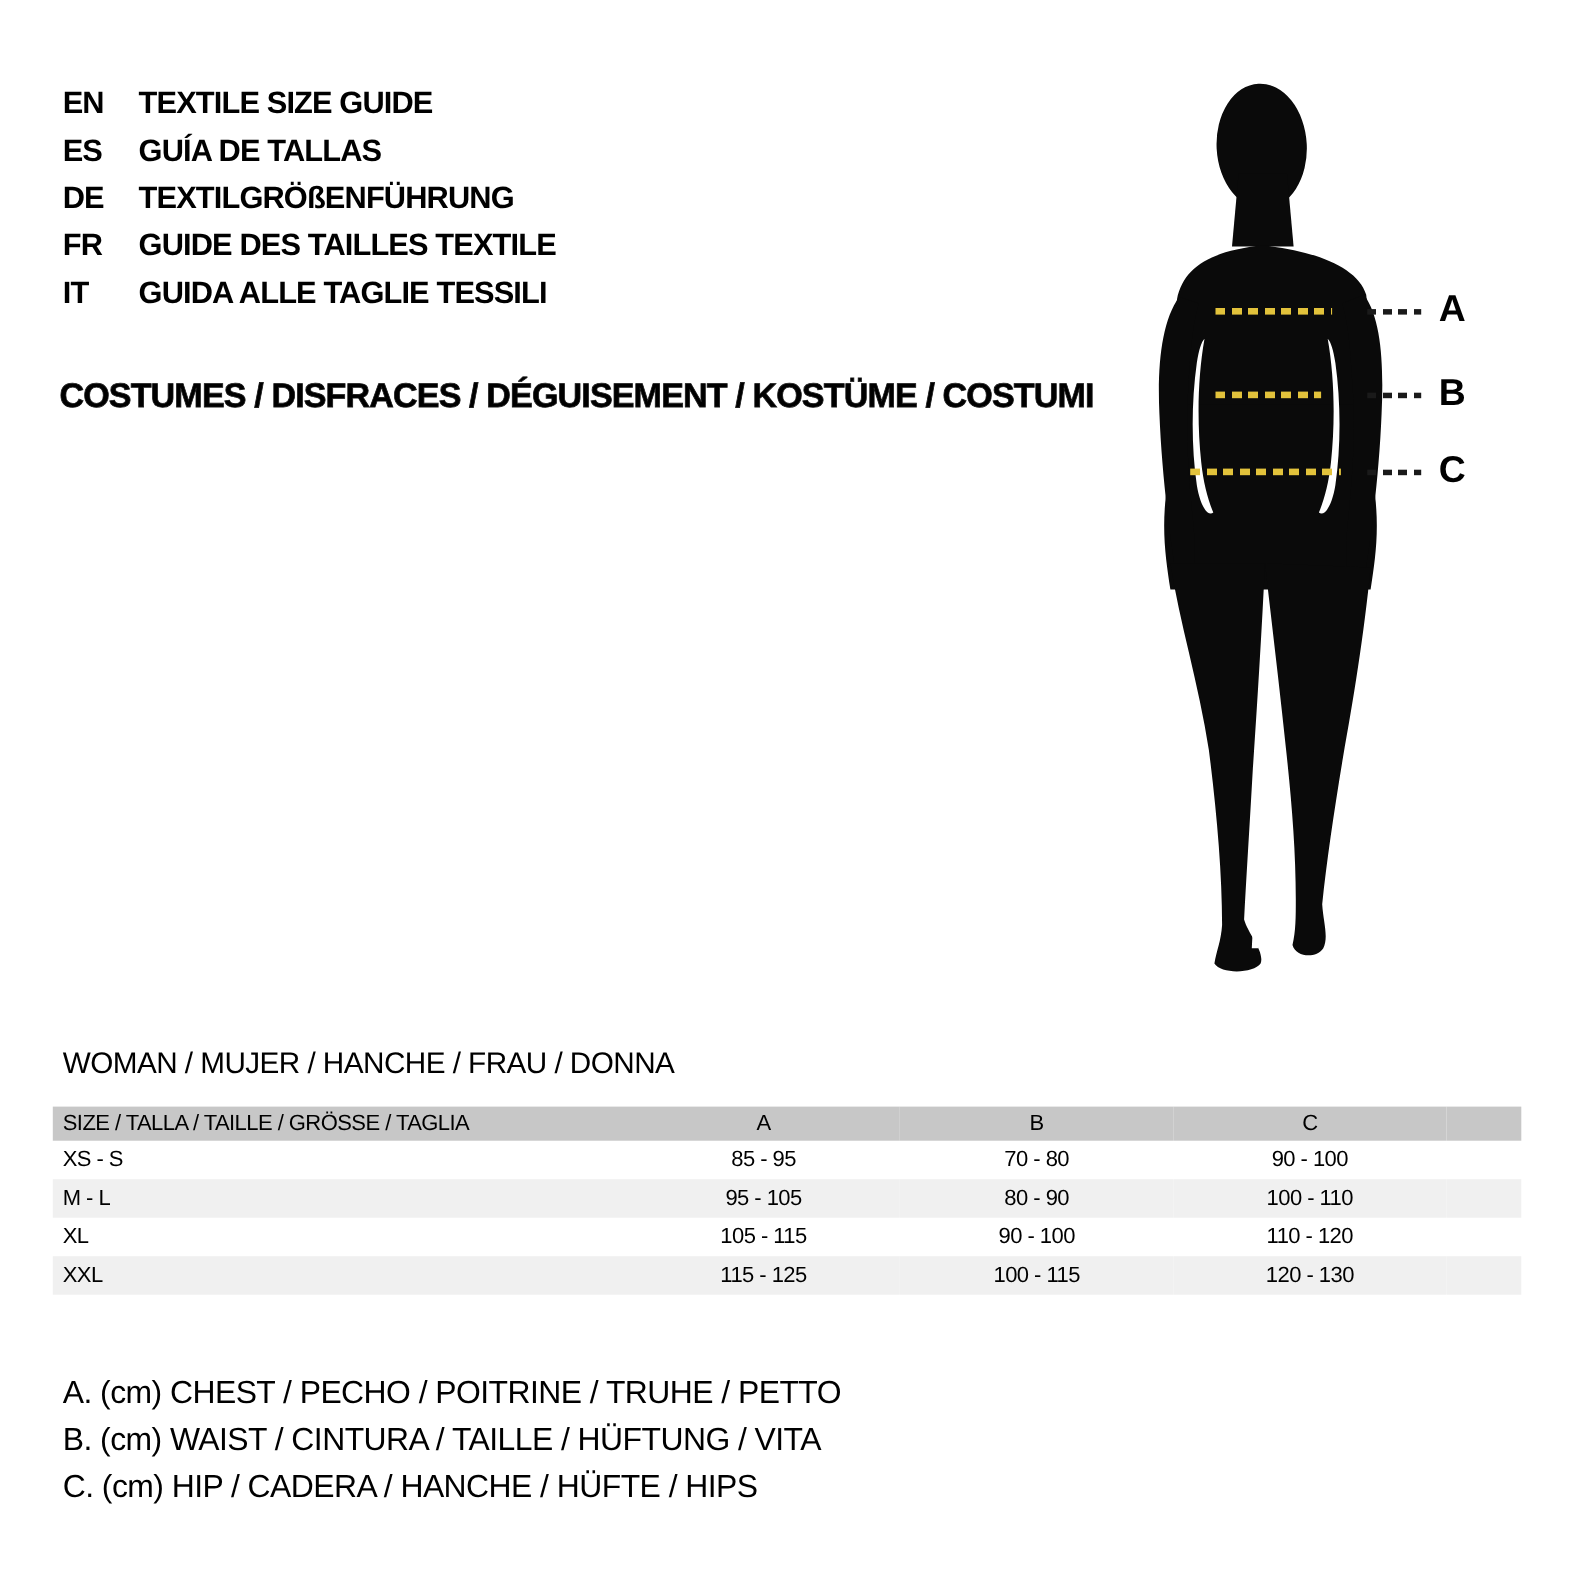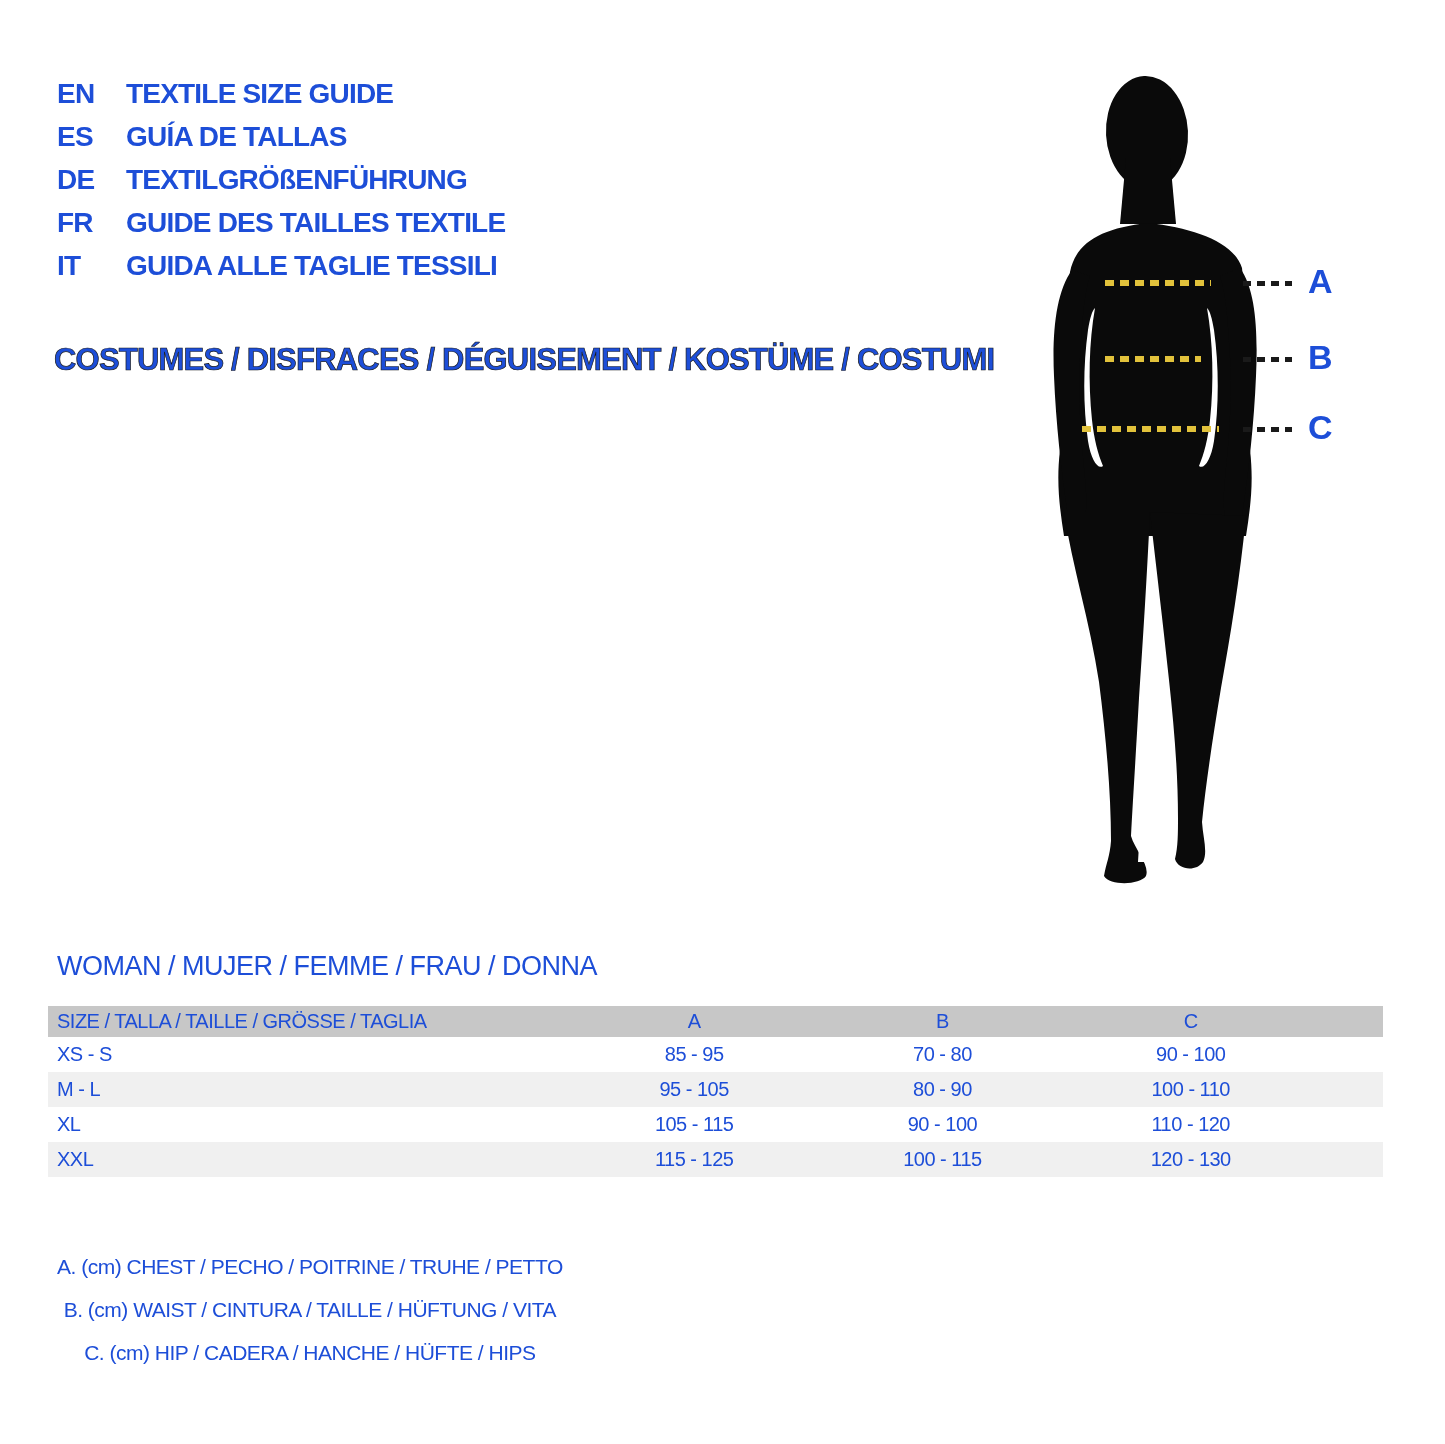--- a/index.html
+++ b/index.html
@@ -1,18 +1,18 @@
 <!DOCTYPE html>
 <html><head>
 <meta charset="utf-8">
 <style>
   html,body{margin:0;padding:0;background:#fff;}
   .canvas{
     position:relative;width:1445px;height:1444px;background:#ffffff;
-    font-family:"Liberation Sans","DejaVu Sans",sans-serif;color:#1d4ed8;
+    font-family:"Liberation Sans","DejaVu Sans",sans-serif;color:#000000;
     overflow:hidden;
   }
   
   .lang-block{position:absolute;left:57px;top:72px;}
   .lang-row{display:flex;height:43px;align-items:center;
     font-size:28px;font-weight:700;letter-spacing:-0.8px;white-space:nowrap;}
   .lang-code{width:69px;flex:0 0 69px;}
   .category-line{
     position:absolute;left:54px;top:330px;font-size:31px;font-weight:700;
     letter-spacing:-0.8px;-webkit-text-stroke:0.7px #161616;white-space:nowrap;margin-top:12px;
@@ -32,21 +32,21 @@
     position:absolute;left:48px;top:1006px;width:1335px;
     border-collapse:collapse;table-layout:fixed;font-size:20px;letter-spacing:-0.5px;
   }
   .size-table th,.size-table td{padding:0;font-weight:400;vertical-align:middle;}
   .size-table thead tr{height:31px;}
   .size-table tbody tr{height:35px;margin-top:32px;}
   .size-table .c-size{text-align:left;padding-left:9px;}
   .size-table .c-val{text-align:center;}
   
   .legend{position:absolute;left:57px;top:1245px;}
-  .legend-line{height:43px;line-height:43px;font-size:21px;letter-spacing:-0.5px;white-space:nowrap;text-align:center;}
+  .legend-line{height:43px;line-height:43px;font-size:29px;letter-spacing:-0.5px;white-space:nowrap;}
 </style>
 </head>
 <body>
 
 <div class="canvas">
 
   <div class="lang-block">
     <div class="lang-row">
       <span class="lang-code">EN</span>
       <span class="lang-title">TEXTILE SIZE GUIDE</span>
@@ -96,21 +96,21 @@
 
     <div class="dash dash-yellow" style="left:105px;top:286px;width:96px;"></div>
     <div class="dash dash-black" style="left:243px;top:287px;width:49px;"></div>
     <div class="marker-label" style="left:298px;top:268px;">B</div>
 
     <div class="dash dash-yellow" style="left:82px;top:356px;width:137px;"></div>
     <div class="dash dash-black" style="left:243px;top:357px;width:49px;"></div>
     <div class="marker-label" style="left:298px;top:338px;">C</div>
   </div>
 
-  <div class="size-heading">WOMAN / MUJER / FEMME / FRAU / DONNA</div>
+  <div class="size-heading">WOMAN / MUJER / HANCHE / FRAU / DONNA</div>
 
   <table class="size-table">
     <colgroup>
       <col style="width:39.1%">
         <col style="width:18.6%">
         <col style="width:18.6%">
         <col style="width:18.6%">
         <col style="width:5.1%">
     </colgroup>
     <thead>

